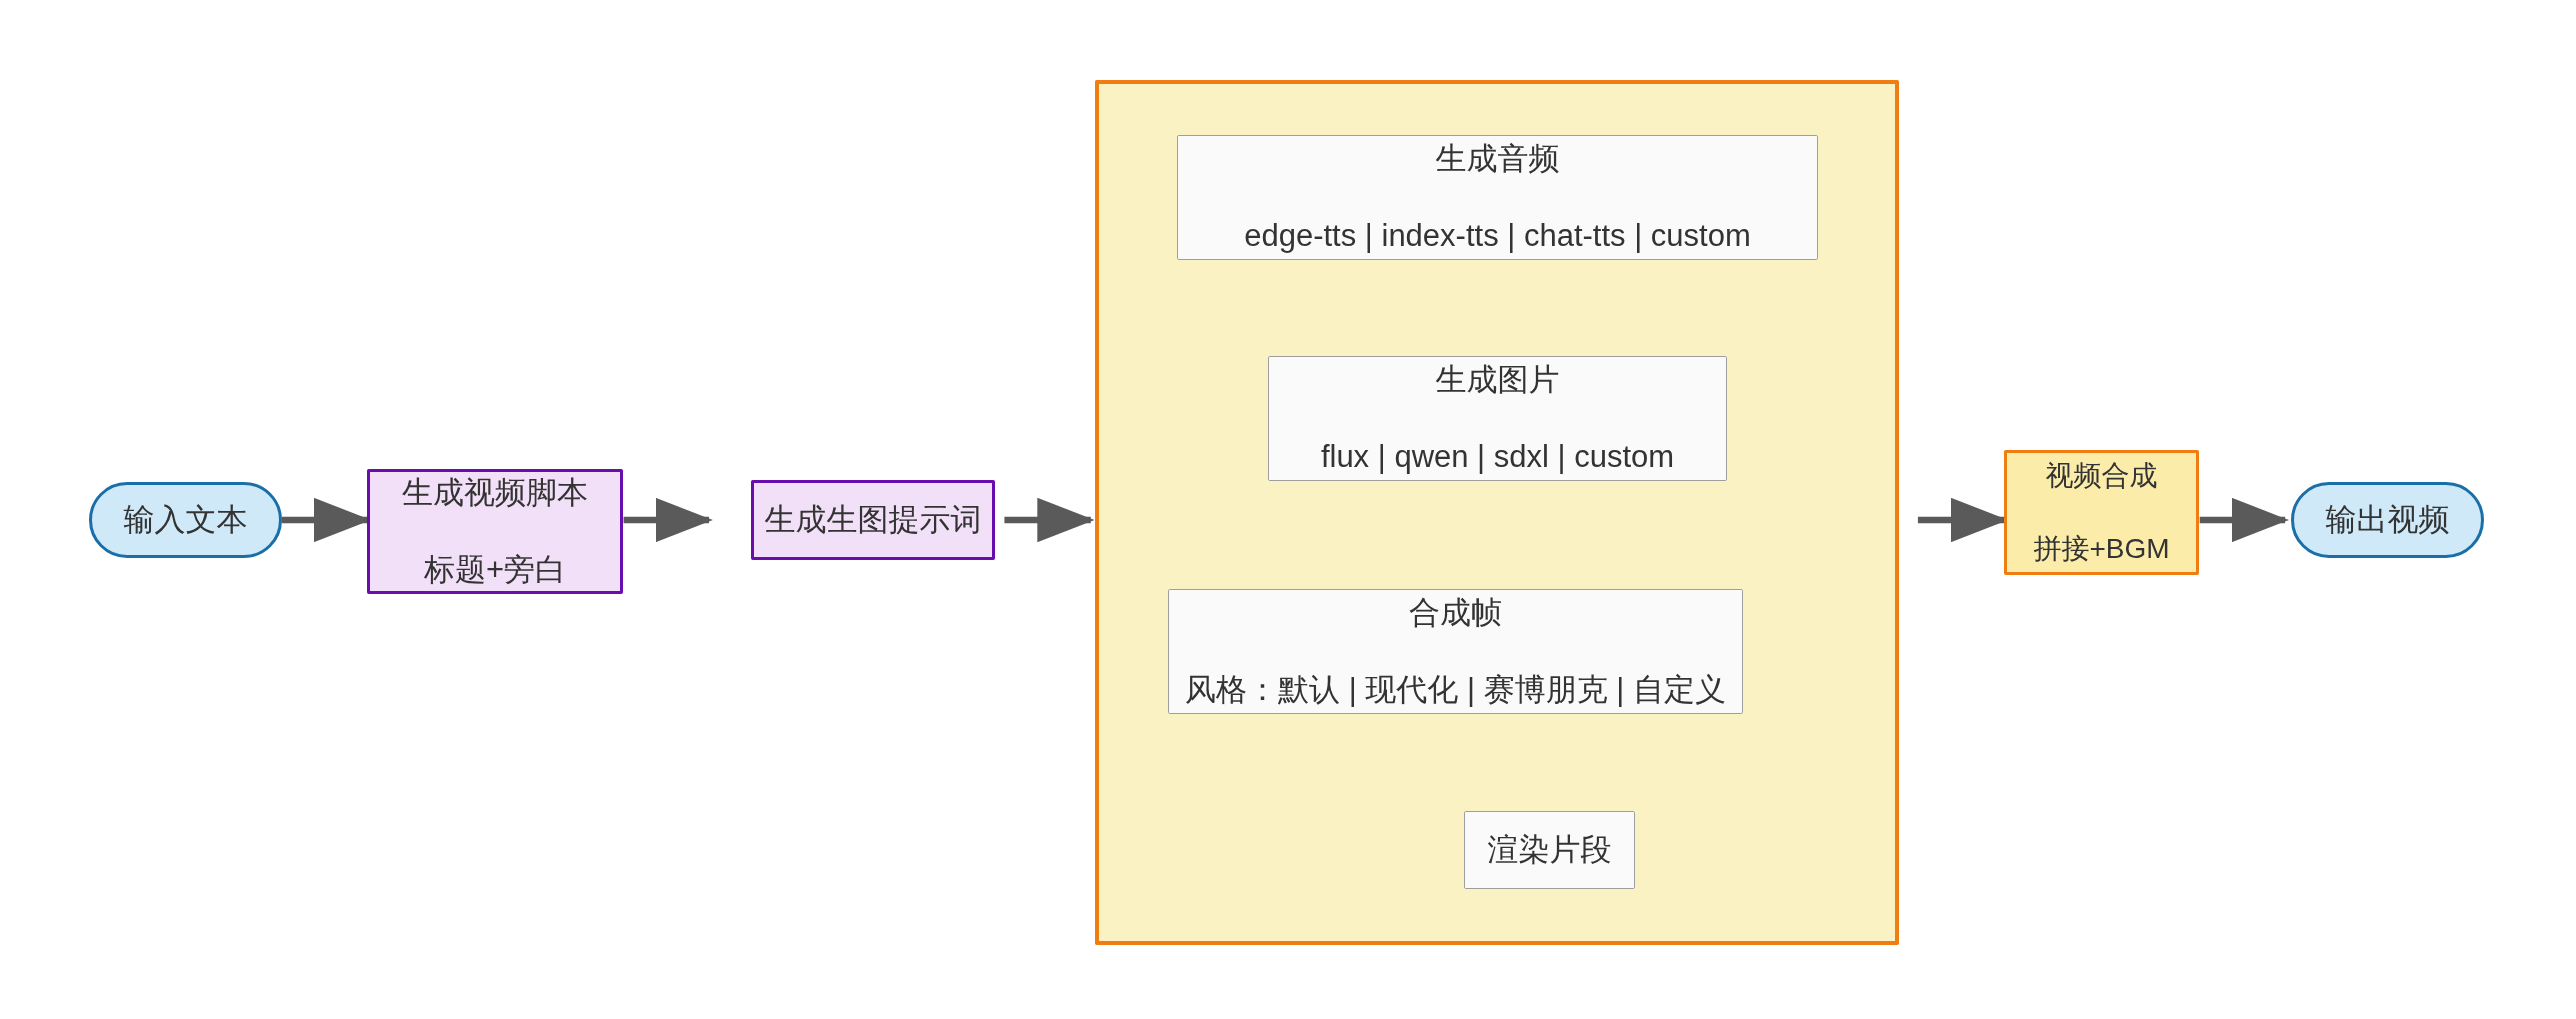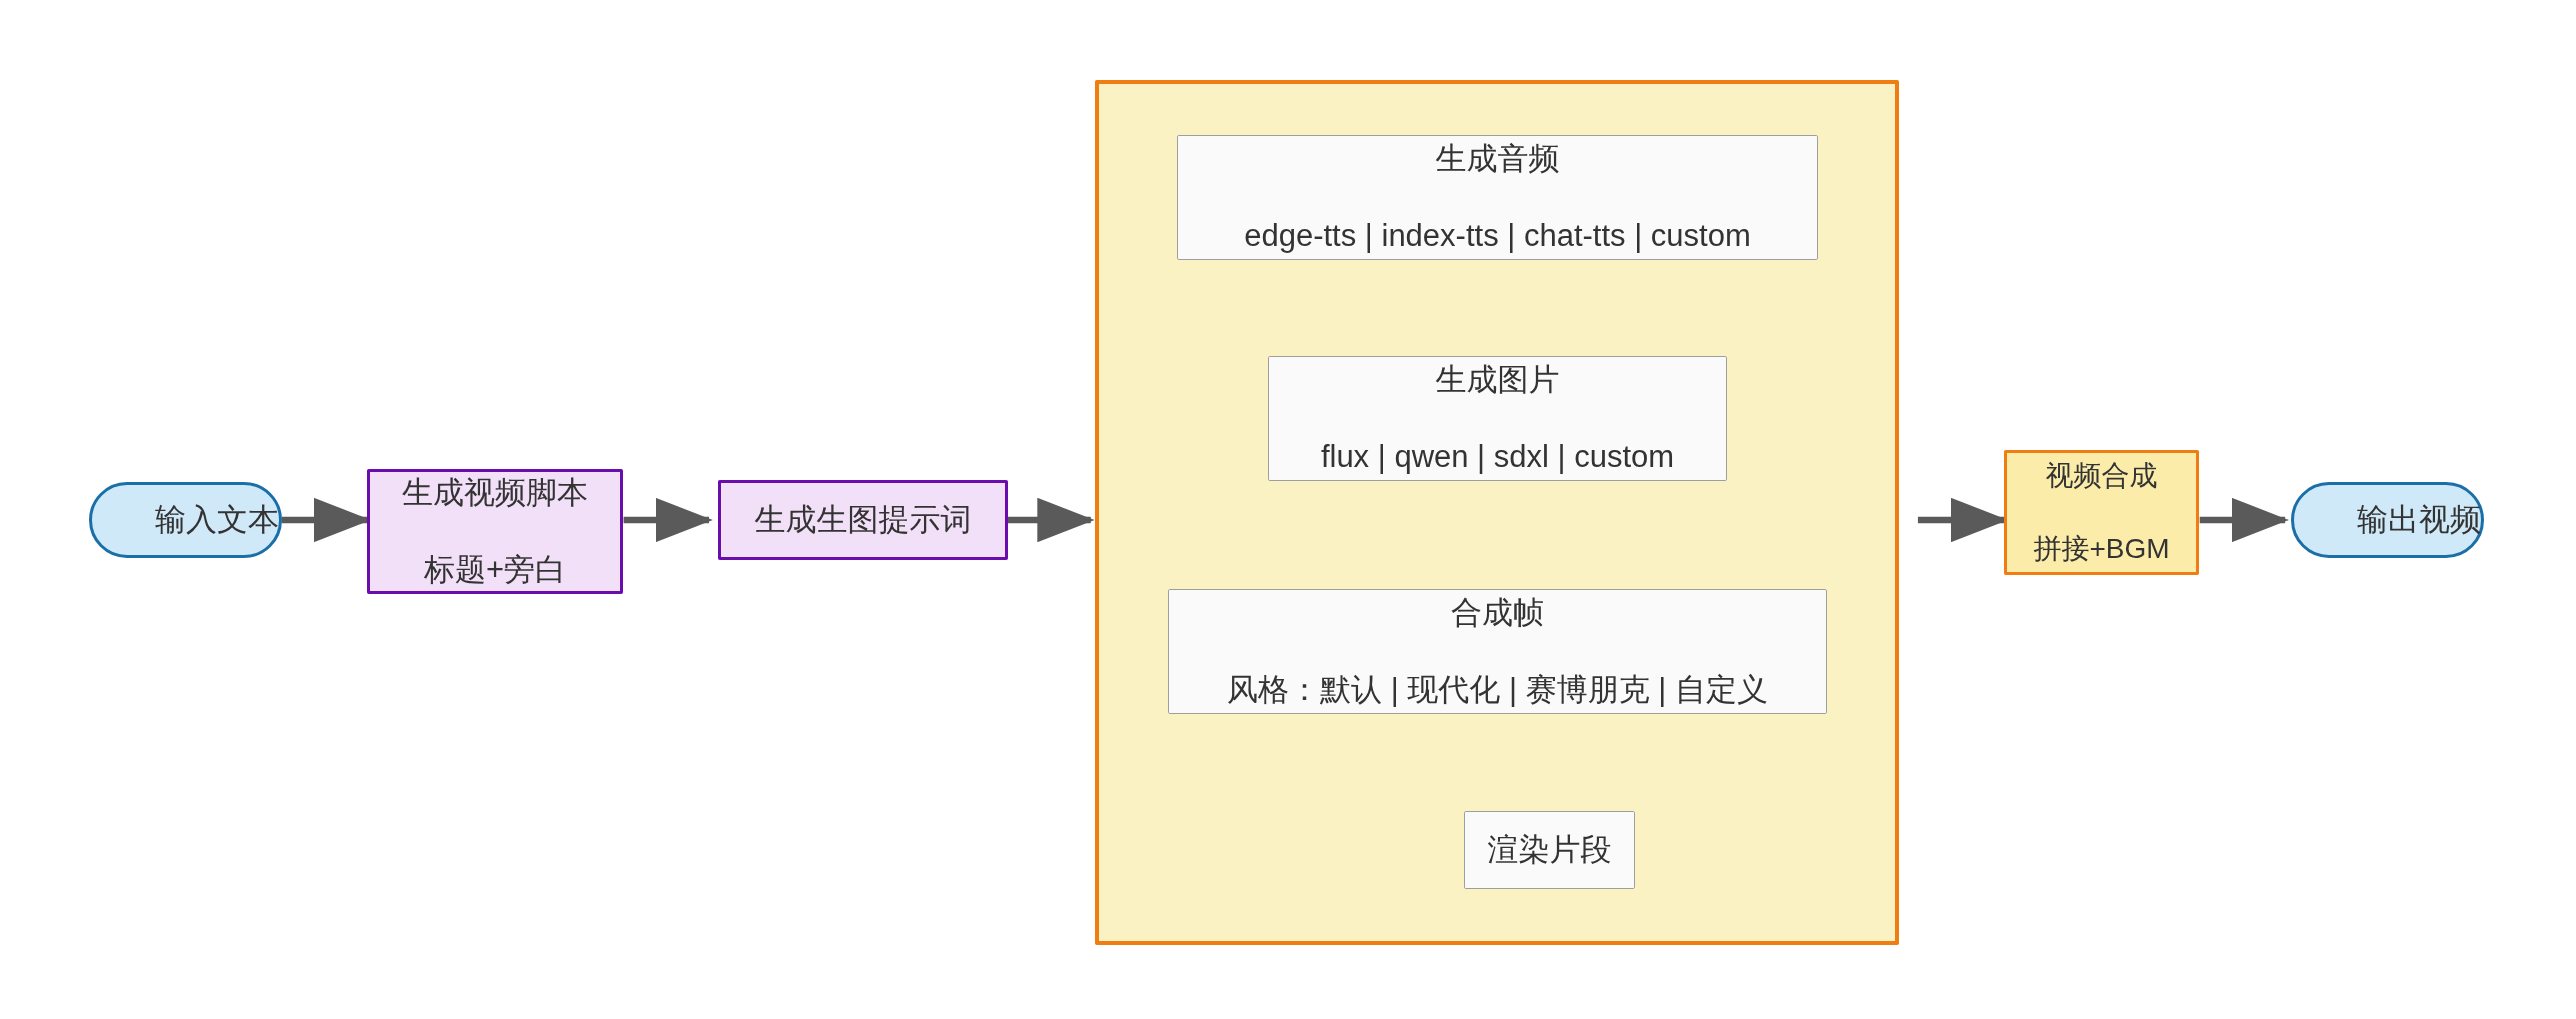--- a/index.html
+++ b/index.html
@@ -43,21 +43,20 @@
     display: block;
     white-space: pre;
   }
 
   
   .stadium {
     background: #cfe9f9;
     border: 3.6px solid #1a6fa8;
     border-radius: 9089px;
     font-size: 31px;
-    align-items: flex-end;
   }
 
   
   .purple {
     background: #f1e0f7;
     border: 3.6px solid #6a0dad;
     border-radius: 1.8px;
     font-size: 31px;
   }
 
@@ -120,35 +119,35 @@
 
   <div class="node stadium" style="left:89px; top:482px; width:193px; height:76px;">
     <span class="line">输入文本</span>
   </div>
 
   <div class="node purple" style="left:367px; top:457px; width:256px; height:125px;margin-top:12px;">
     <span class="line">生成视频脚本</span>
     <span class="line">标题+旁白</span>
   </div>
 
-  <div class="node purple" style="left:718px; top:480px; width:290px; height:80px;">
+  <div class="node purple" style="left:751px; top:480px; width:244px; height:80px;">
     <span class="line">生成生图提示词</span>
   </div>
 
   <div class="node plain" style="left:1177px; top:135px; width:641px; height:125px;">
     <span class="line">生成音频</span>
     <span class="line">edge-tts | index-tts | chat-tts | custom</span>
   </div>
 
   <div class="node plain" style="left:1268px; top:356px; width:459px; height:125px;">
     <span class="line">生成图片</span>
     <span class="line">flux | qwen | sdxl | custom</span>
   </div>
 
-  <div class="node plain" style="left:1168px; top:589px; width:659px; height:125px;">
+  <div class="node plain" style="left:1168px; top:589px; width:575px; height:125px;">
     <span class="line">合成帧</span>
     <span class="line">风格：默认 | 现代化 | 赛博朋克 | 自定义</span>
   </div>
 
   <div class="node plain" style="left:1464px; top:811px; width:171px; height:78px;">
     <span class="line">渲染片段</span>
   </div>
 
   <div class="node orange" style="left:2004px; top:450px; width:195px; height:125px;">
     <span class="line">视频合成</span>

